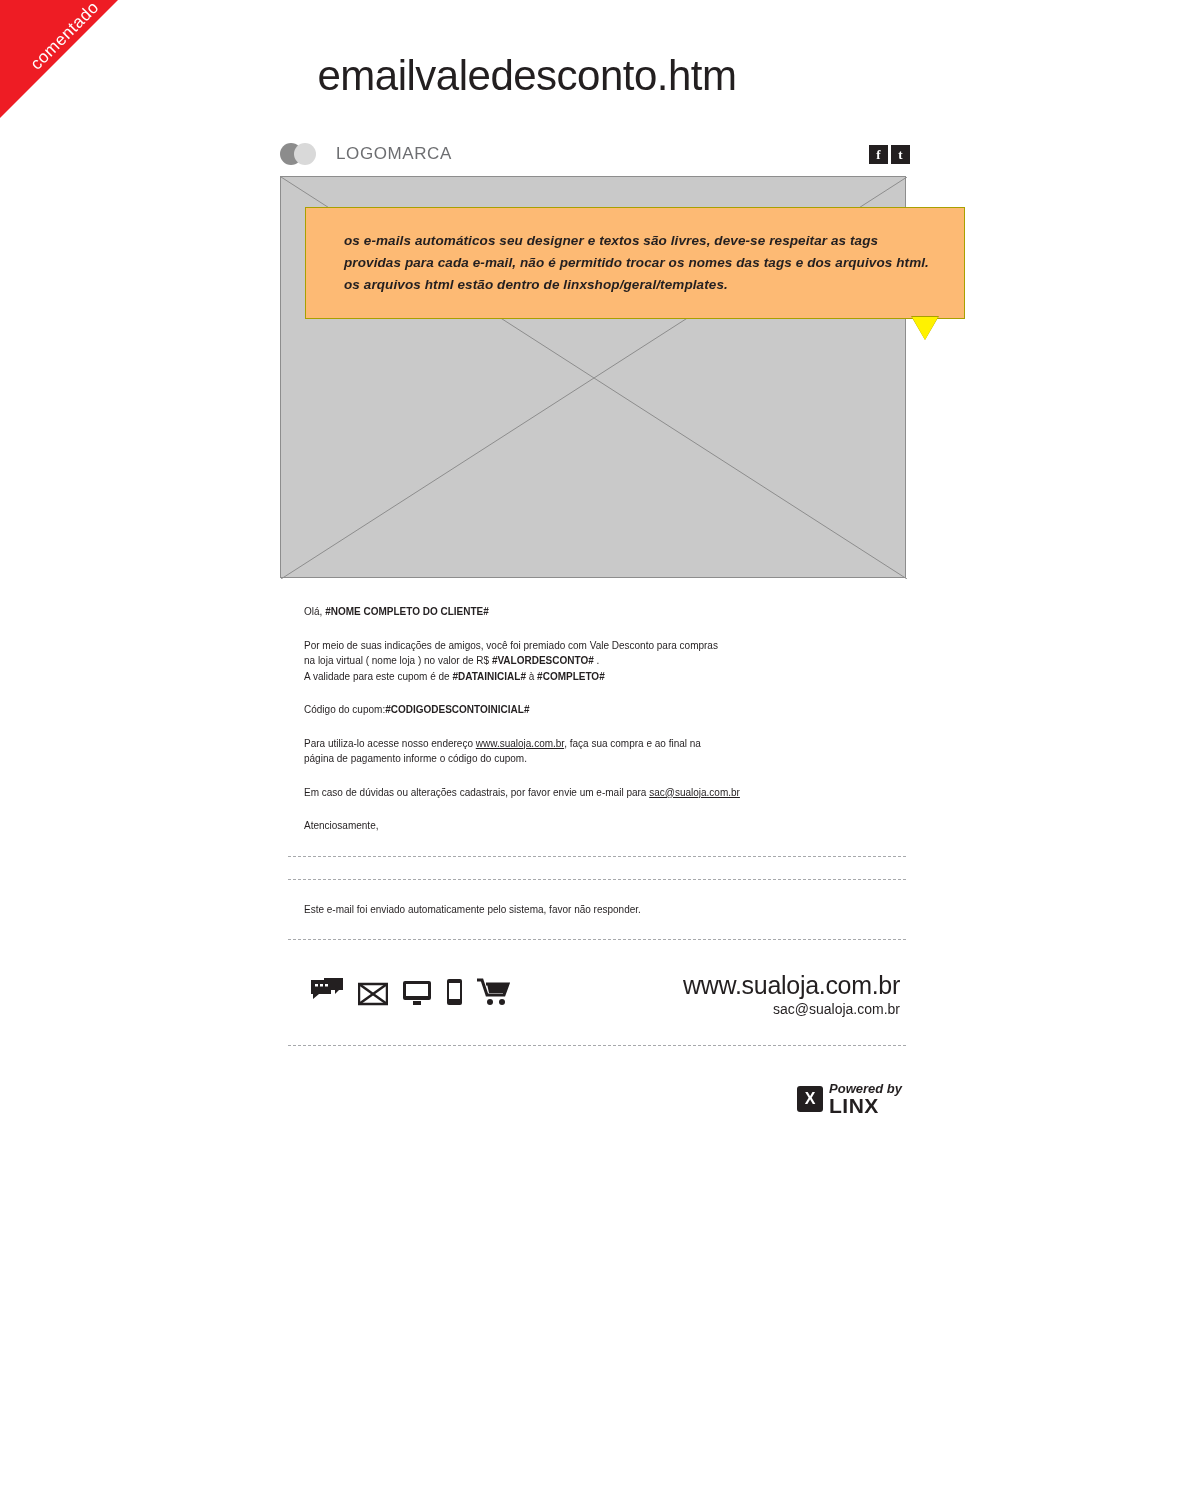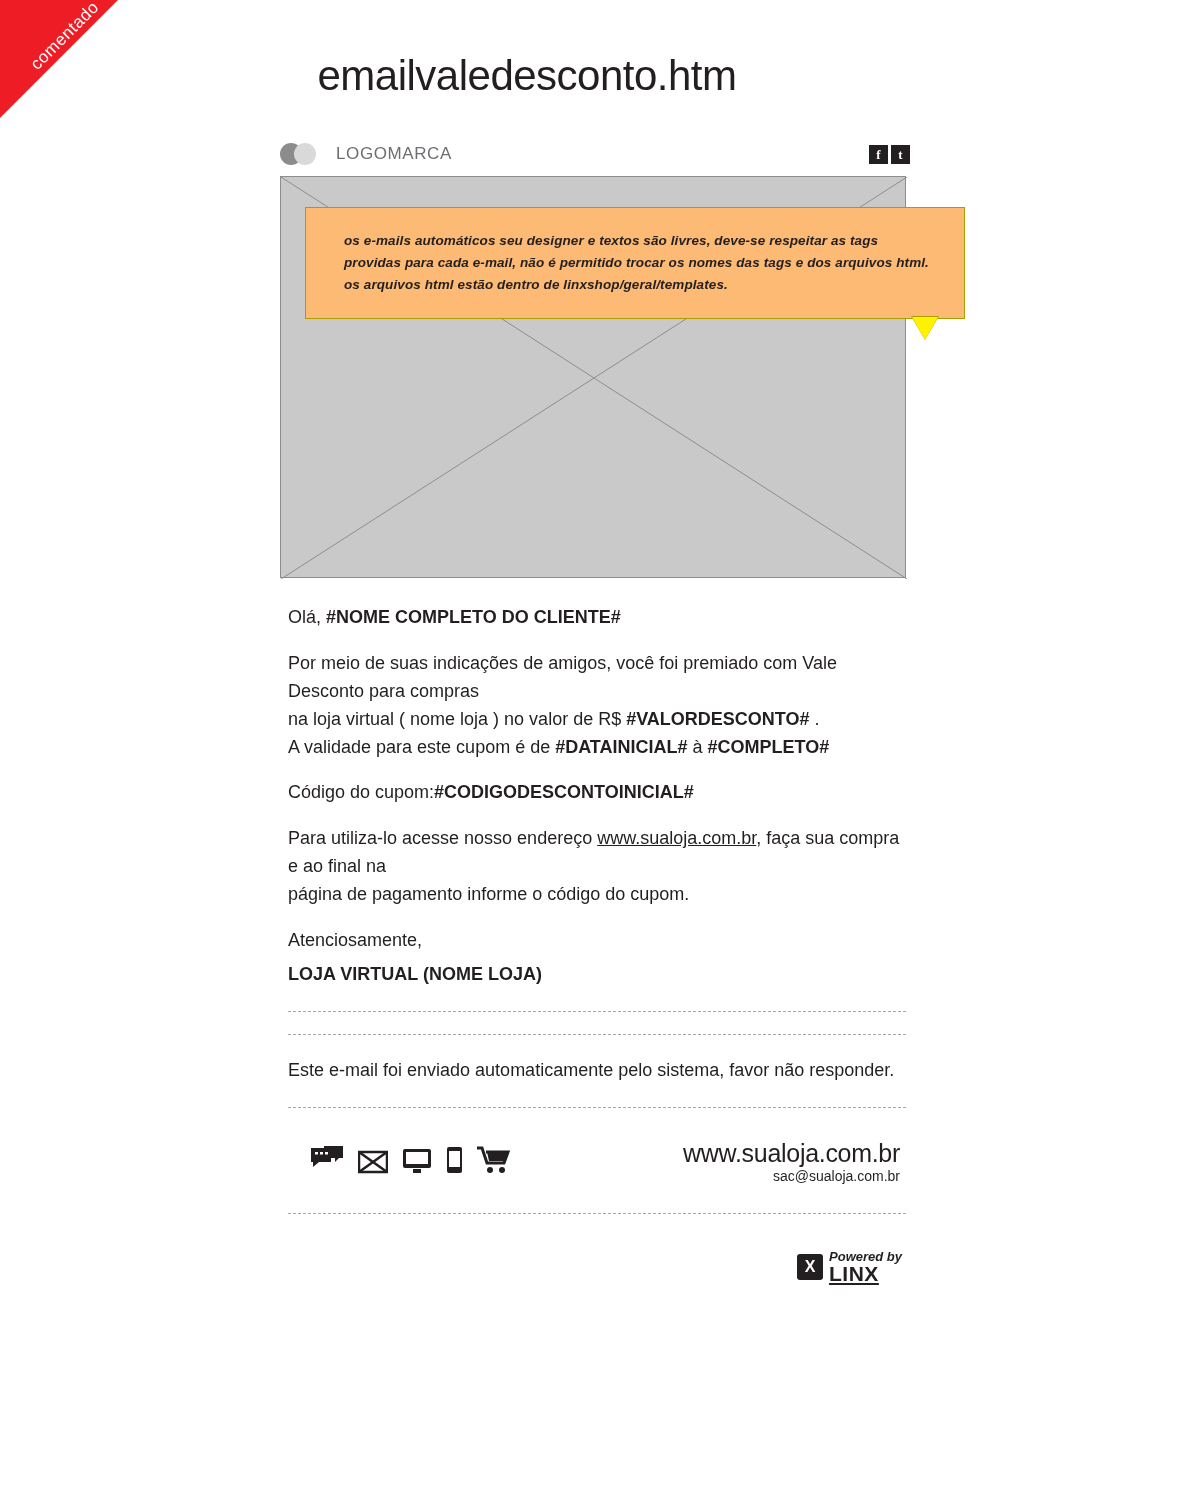--- a/index.html
+++ b/index.html
@@ -168,22 +168,22 @@
     border-top: 24px solid #a9a000;
     z-index: -1;
   }
 
   
   .mail-body {
     padding: 26px 4px 0 8px;
     color: #231f20;
   }
   .mail-body p {
-    margin: 0 0 18px 0;
-    font-size: 18px;
+    margin: 0 0 18px 16px;
+    font-size: 10px;
     line-height: 1.55;
     color: #231f20;
   }
   .mail-body .tight { margin-bottom: 6px; }
   .b { font-weight: bold; }
   .lk {
     color: #231f20;
     text-decoration: underline;
   }
   .sp-top { margin-top: 26px; }
@@ -254,21 +254,21 @@
     background: #231f20;
     color: #ffffff;
     font-size: 16px;
     font-weight: bold;
     text-align: center;
     line-height: 26px;
     border-radius: 3px;
   }
   .pw-texts { line-height: 1; }
   .pw-small { font-size: 13px; color: #231f20; display: block; font-weight: bold; font-style: italic; }
-  .pw-big { font-size: 21px; color: #231f20; font-weight: bold; letter-spacing: 0.5px; display: block; text-decoration: underline; }
+  .pw-big { font-size: 21px; color: #231f20; font-weight: bold; letter-spacing: 0.5px; display: block; }
 </style>
 </head>
 <body>
 
 <div class="ribbon-wrap">
   <div class="ribbon-tri"></div>
   <div class="ribbon-text">comentado</div>
 </div>
 
 <div class="page-title">emailvaledesconto.htm</div>
@@ -309,23 +309,25 @@
 
     <p>
       <span>Código do cupom:</span><span class="b">#CODIGODESCONTOINICIAL#</span>
     </p>
 
     <p>
       <span>Para utiliza-lo acesse nosso endereço </span><a class="lk" href="#">www.sualoja.com.br</a><span>, faça sua compra e ao final na</span><br>
       <span>página de pagamento informe o código do cupom.</span>
     </p>
 
+    <p class="sp-top">
+      <span>Em caso de dúvidas ou alterações cadastrais, por favor envie um e-mail para </span><a class="lk" href="#">sac@sualoja.com.br</a>
+    </p>
 
     <p class="tight sp-top">Atenciosamente,</p>
-    <p class="sign-name">LOJA VIRTUAL (NOME LOJA)</p>
 
     <hr class="dashes">
 
     <div class="footer-block">
     </div>
 
     <hr class="dashes">
 
     <p>Este e-mail foi enviado automaticamente pelo sistema, favor não responder.</p>
 

